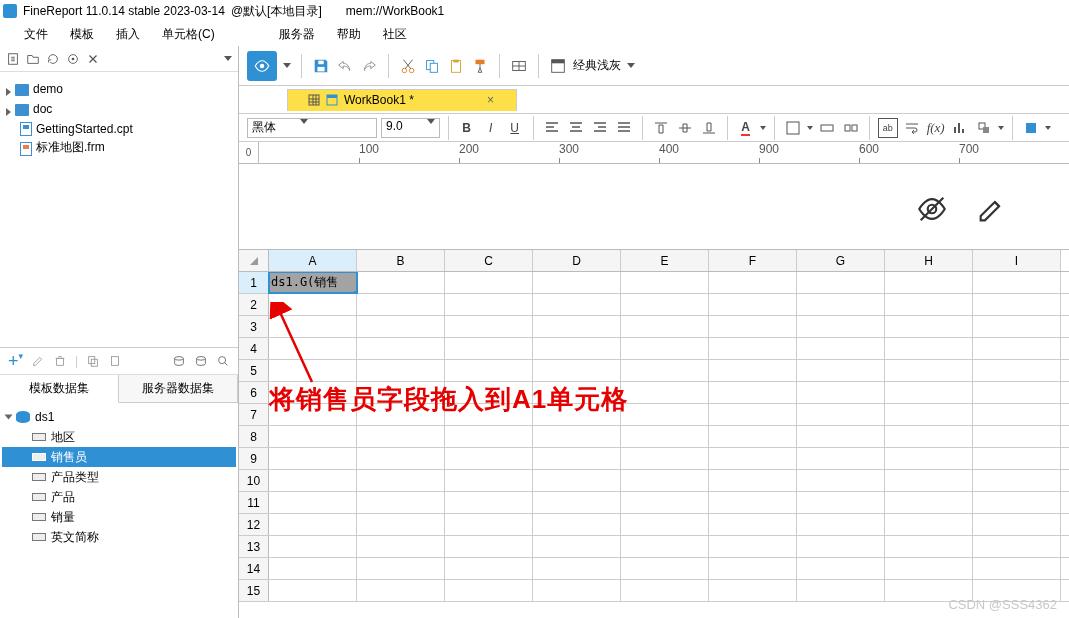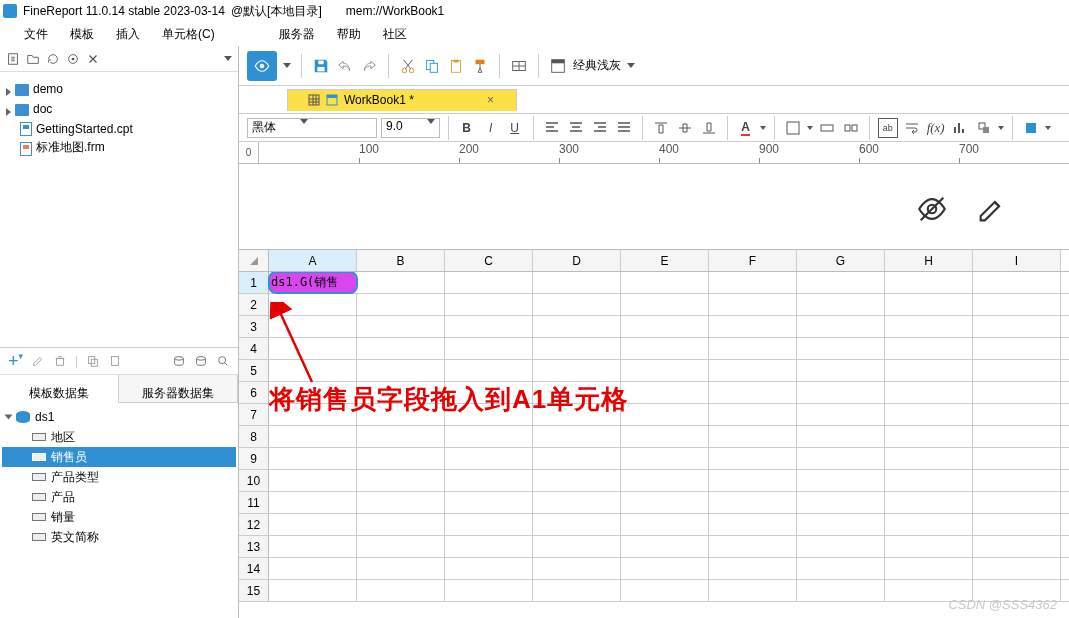--- a/index.html
+++ b/index.html
@@ -18,21 +18,21 @@
 .tri.open { transform: rotate(90deg); }
 .tri-placeholder { width: 10px; display:inline-block; }
 .folder-icon { width: 14px; height: 12px; background: #3c8fd1; border-radius: 1px; }
 .file-icon { width: 12px; height: 14px; background: #fff; border: 1px solid #3c8fd1; position: relative; }
 .file-icon.r::after { content:""; position:absolute; top:2px; left:2px; right:2px; height:4px; background:#3c8fd1; }
 .file-icon.f::after { content:""; position:absolute; top:2px; left:2px; right:2px; height:4px; background:#ef7e46; }
 .ds-toolbar { height: 28px; border-top:1px solid #ccc; border-bottom:1px solid #ddd; display:flex; align-items:center; gap:8px; padding:0 8px; }
 .ds-add { color:#2f90d4; font-size:18px; }
 .ds-tool { width:14px; height:14px; color:#999; }
 .ds-tabs { height: 28px; display:flex; border-bottom:1px solid #ccc; }
-.ds-tab { flex:1; display:flex; align-items:flex-end; justify-content:center; border-right:1px solid #ccc; background:#f7f7f7; cursor:default; }
+.ds-tab { flex:1; display:flex; align-items:center; justify-content:center; border-right:1px solid #ccc; background:#f7f7f7; cursor:default; }
 .ds-tab.active { background:#fff; border-bottom:1px solid #fff; margin-bottom:-1px; }
 .ds-tree { flex:1; overflow:auto; padding:4px 2px; font-size:13px; }
 .ds-row { display:flex; align-items:center; height:20px; gap:5px; padding-left:4px; }
 .ds-row.l1 { padding-left: 30px; }
 .db-icon { width:14px; height:12px; border-radius:50%/30%; background:#2f90d4; }
 .field-icon { width:14px; height:8px; border:1px solid #777; background:#eee; }
 .ds-row.selected { background:#2f90d4; color:#fff; }
 .ds-row.selected .field-icon { border-color:#fff; }
 
 .right { flex:1; display:flex; flex-direction:column; overflow:hidden; }
@@ -60,27 +60,27 @@
 .sheet-area { flex:1; display:flex; flex-direction:column; overflow:hidden; position:relative; }
 .colhdr-row { height:22px; display:flex; border-bottom:1px solid #bbb; }
 .corner2 { width:30px; border-right:1px solid #bbb; background:#f5f5f5; display:flex; align-items:center; justify-content:center; }
 .colhdr { width:88px; border-right:1px solid #ccc; background:#f5f5f5; display:flex; align-items:center; justify-content:center; }
 .colhdr.sel { background:#dbeefb; }
 .grid-body { flex:1; overflow:auto; position:relative; }
 .grid-row { height:22px; display:flex; border-bottom:1px solid #ccc; }
 .rowhdr { width:30px; border-right:1px solid #bbb; background:#f5f5f5; display:flex; align-items:center; justify-content:center; }
 .rowhdr.sel { background:#dbeefb; }
 .cell { width:88px; border-right:1px solid #ccc; display:flex; align-items:center; padding:0 2px; font-family:monospace; font-size:12px; overflow:hidden; white-space:nowrap; }
-.cell.sel { background:#d946ef; outline:2px solid #2f90d4; outline-offset:-1px; position:relative;border-radius:7px; }
+.cell.sel { background:#a3a3a3; outline:2px solid #2f90d4; outline-offset:-1px; position:relative; }
 .cell.sel::after { content:""; position:absolute; right:-3px; bottom:-3px; width:5px; height:5px; background:#2f90d4; }
 .corner2 svg { width:10px; height:10px; }
 
 .annotation-arrow { position:absolute; left:28px; top:30px; pointer-events:none; }
 .annotation-text { position:absolute; left:30px; top:110px; color:#e60000; font-size:26px; font-weight:bold; letter-spacing:1px; pointer-events:none; }
-.watermark { position:absolute; right:12px; bottom:6px; color:#c8c8c8; font-size:13px; font-style:italic; }
+.watermark { position:absolute; right:12px; bottom:6px; color:#c8c8c8; font-size:13px; }
 </style>
 </head>
 <body>
 
 <div class="title-bar">
   <span class="logo"></span>
   <span>FineReport 11.0.14 stable 2023-03-14</span>
   <span>@默认[本地目录]</span>
   <span style="width:12px"></span>
   <span>mem://WorkBook1</span>

